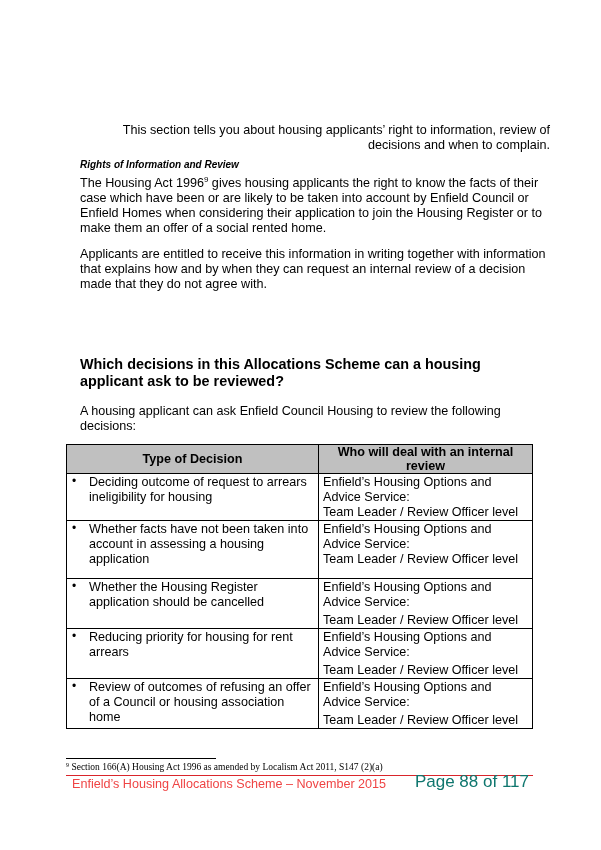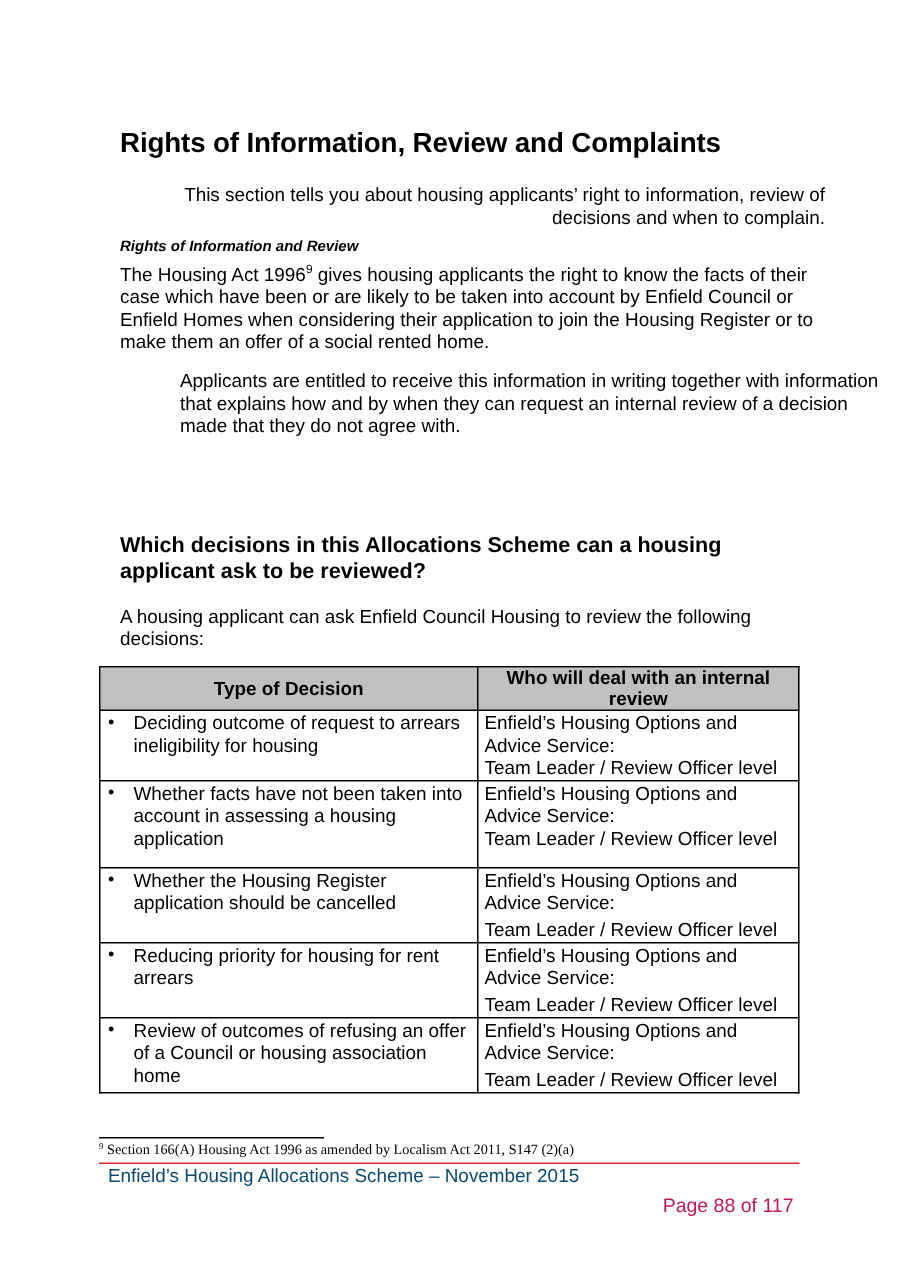--- a/index.html
+++ b/index.html
@@ -17,37 +17,36 @@
          padding: 0 4px; height: 14px; line-height: 14px; text-align: center; margin-left: 16px; }
     td { border: 1px solid #000; vertical-align: top; padding: 1px 4px 0 4px; }
     td.left { width: 225px; position: relative; padding-left: 22px; }
     td.left .bullet { position: absolute; left: 5px; top: 0px; font-size: 12px; }
     .resp-line { display: block; }
     .gap { display: block; height: 3px; }
     .fn-rule { position: absolute; left: 66px; top: 758px; width: 150px; border-top: 1px solid #000; }
     .fn { position: absolute; left: 66px; top: 762px; font-family: "Liberation Serif", serif; font-size: 9.5px; }
     .fn sup { font-size: 6px; vertical-align: 3px; }
     .footer-rule { position: absolute; left: 66px; top: 775px; width: 467px; border-top: 1px solid #d9252b; }
-    .footer-left { position: absolute; left: 72px; top: 777px; font-size: 12.6px; color: #0c4a6e; }
-    .footer-right { position: absolute; right: 72px; top: 796px; font-size: 13px; color: #be185d; }
+    .footer-left { position: absolute; left: 72px; top: 777px; font-size: 12.6px; color: #ef4444; }
+    .footer-right { position: absolute; right: 72px; top: 772px; font-size: 17px; color: #0f766e; }
   </style>
 </head>
 <body>
 
 <div class="page">
 
-  <div class="h1">Rights of Information, Review and Complaints</div>
 
   <div class="p" style="top:123px;text-align:right;">This section tells you about housing applicants’ right to information, review of decisions and when to complain.</div>
 
   <div class="h3i">Rights of Information and Review</div>
 
   <div class="p" style="top:176px;"><span>The Housing Act 1996</span><sup>9</sup><span> gives housing applicants the right to know the facts of their case which have been or are likely to be taken into account by Enfield Council or Enfield Homes when considering their application to join the Housing Register or to make them an offer of a social rented home.</span></div>
 
-  <div class="p" style="top:247px;margin-left:40px;">Applicants are entitled to receive this information in writing together with information that explains how and by when they can request an internal review of a decision made that they do not agree with.</div>
+  <div class="p" style="top:247px;">Applicants are entitled to receive this information in writing together with information that explains how and by when they can request an internal review of a decision made that they do not agree with.</div>
 
 
   <div class="h2">Which decisions in this Allocations Scheme can a housing applicant ask to be reviewed?</div>
 
   <div class="p" style="top:404px;">A housing applicant can ask Enfield Council Housing to review the following decisions:</div>
 
   <table>
     <thead>
       <tr>
         <th>Type of Decision</th>

